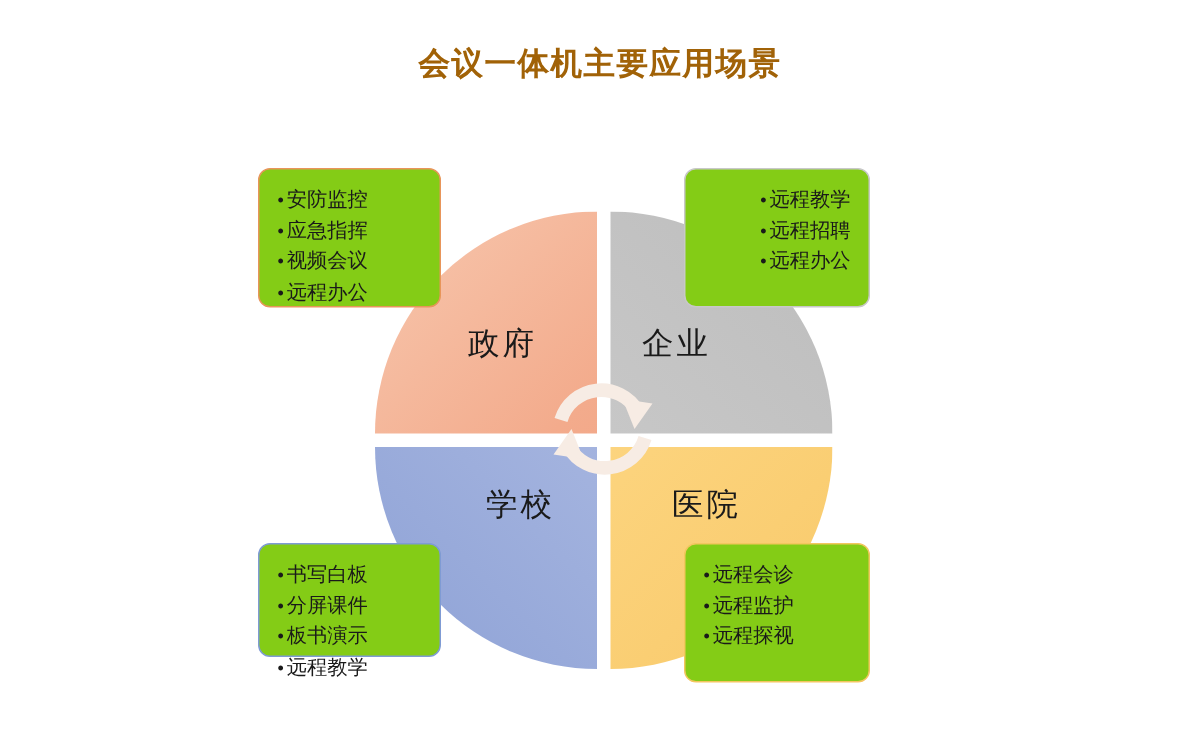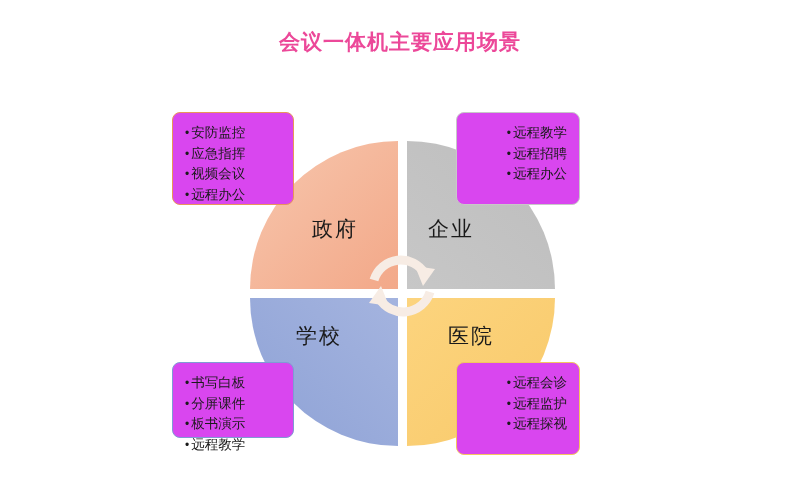--- a/index.html
+++ b/index.html
@@ -24,21 +24,21 @@
 
   
   #chart-title {
     position: absolute;
     left: 0;
     top: 28px;
     width: 800px;
     text-align: center;
     font-size: 21px;
     font-weight: bold;
-    color: #ec4899;
+    color: #a16207;
     letter-spacing: 1px;
     white-space: nowrap;
   }
 
   
   #wheel {
     position: absolute;
     left: 250px;
     top: 141px;
     width: 305px;
@@ -94,37 +94,37 @@
 
   .quad-label {
     position: absolute;
     font-size: 21px;
     color: #1a1a1a;
     letter-spacing: 2px;
     white-space: nowrap;
   }
   #label-government { left: 312px; top: 215px; text-align: center; }
   #label-enterprise { left: 428px; top: 215px; }
-  #label-school     { left: 296px; top: 322px; }
+  #label-school     { left: 324px; top: 322px; }
   #label-hospital   { left: 448px; top: 322px; }
 
   
   #cycle-icon {
     position: absolute;
     left: 363px;
     top: 248px;
     width: 78px;
     height: 76px;
   }
 
   
   .callout {
     position: absolute;
     box-sizing: border-box;
-    background: #d946ef;
+    background: #84cc16;
     border-radius: 8px;
     border-style: solid;
     border-width: 1px;
     padding: 10px 12px 8px 12px;
   }
   .callout ul {
     list-style: none;
     margin: 0;
     padding: 0;
   }
@@ -155,21 +155,21 @@
   #callout-school {
     left: 172px; top: 362px;
     width: 122px; height: 76px;
     border-color: #7f9bd4;
     text-align: left;
   }
   #callout-hospital {
     left: 455px; top: 362px;
     width: 122px; height: 93px;
     border-color: #f3c65f;
-    text-align: right;
+    text-align: left;
   }
   
   #callout-enterprise { left: 456px; width: 124px; }
   #callout-hospital   { left: 456px; width: 124px; }
 </style>
 </head>
 <body>
 
 <div id="canvas">
 

